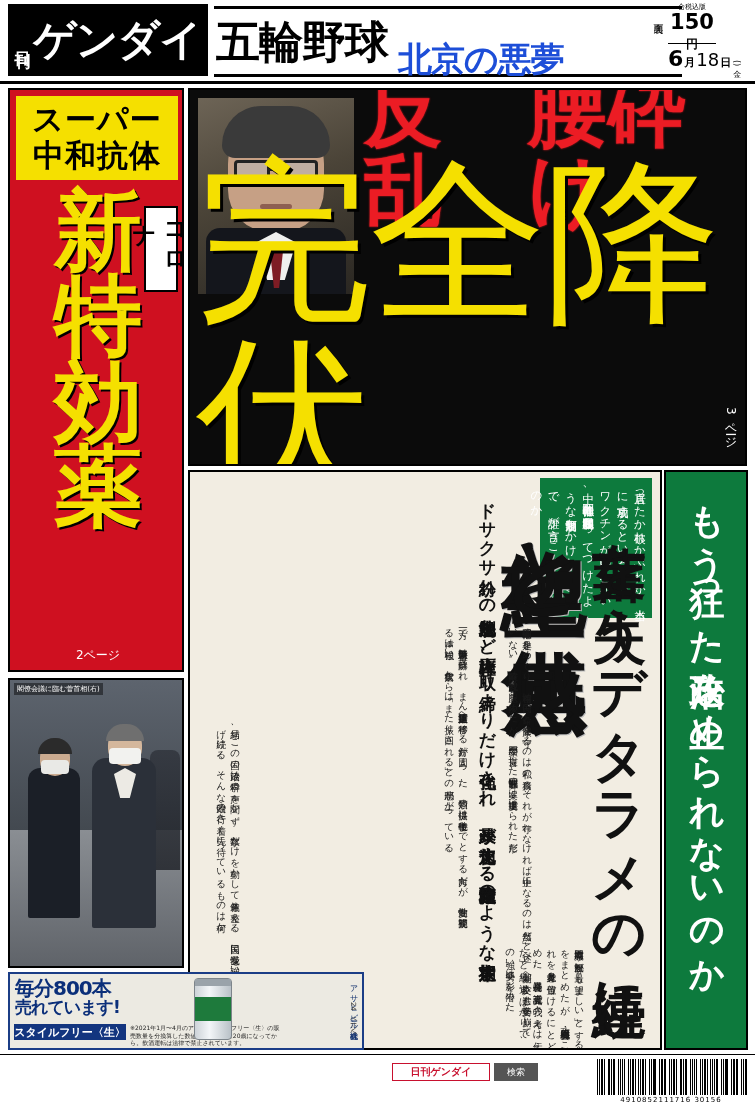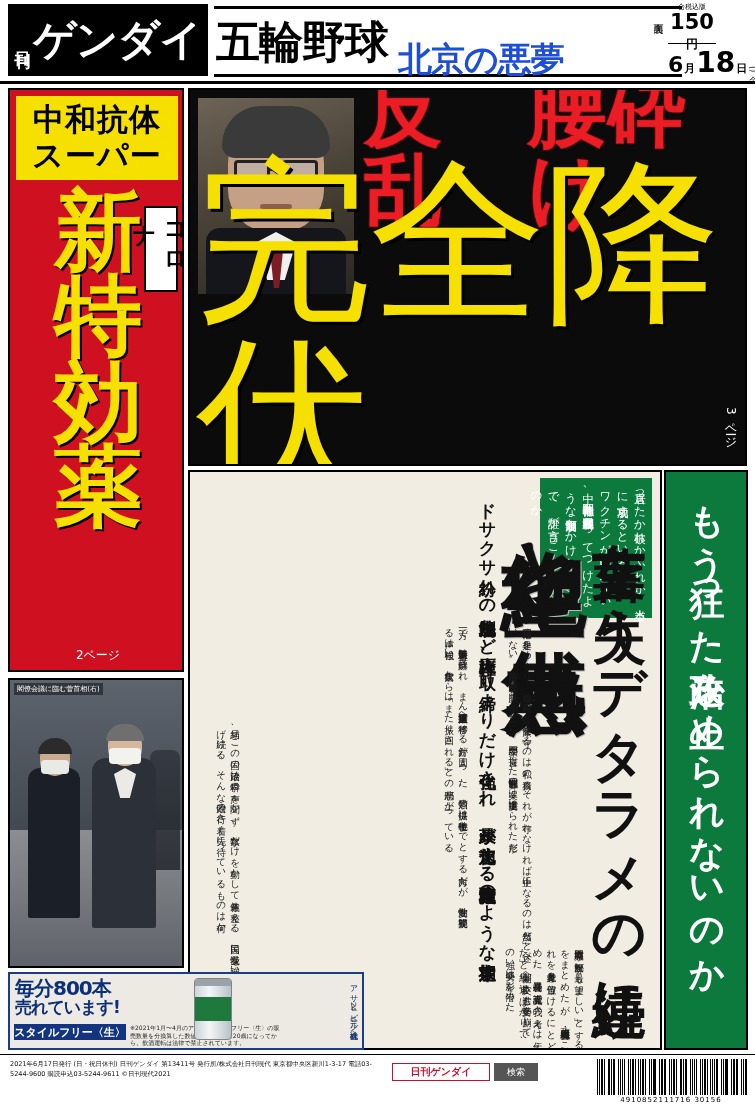--- a/index.html
+++ b/index.html
@@ -45,21 +45,21 @@
   }
   .price-small { font-size:7px; line-height:1.1; }
   .price-num { font-size:21px; font-weight:bold; line-height:1; }
   .price-yen { font-size:12px; font-weight:bold; line-height:1; }
   .date-box {
     position:absolute; left:668px; top:46px; width:80px; height:32px;
     display:flex; align-items:baseline; gap:1px;
   }
   .date-m { font-size:22px; font-weight:bold; }
   .date-t { font-size:11px; font-weight:bold; }
-  .date-d { font-size:28px; font-weight:bold;text-align:right; }
+  .date-d { font-size:18px; font-weight:normal;text-align:right; }
   .date-sub { font-size:8px; writing-mode:vertical-rl; line-height:1; }
 
   
   .left-red {
     position:absolute; left:8px; top:88px; width:176px; height:584px;
     background:#cf1020; border:2px solid #000;
   }
   .lr-top {
     position:absolute; left:6px; top:6px; width:162px; height:84px;
     background:#f5e000; color:#000;
@@ -317,22 +317,22 @@
       <span class="date-m">6</span>
       <span class="date-t">月</span>
       <span class="date-d">18</span>
       <span class="date-t">日</span>
       <span class="date-sub">(金)</span>
     </div>
   </div>
 
   <div class="left-red">
     <div class="lr-top">
+      <div>スーパー</div>
       <div>中和抗体</div>
-      <div>スーパー</div>
     </div>
     <div class="lr-main">
       <div class="lr-ch">新</div>
       <div class="lr-ch">特</div>
       <div class="lr-ch">効</div>
       <div class="lr-ch">薬</div>
     </div>
     <div class="lr-corona">コロナ</div>
     <div class="lr-page">2ページ</div>
   </div>
@@ -405,21 +405,20 @@
     <div class="ad-note">※2021年1月〜4月のアサヒスタイルフリー〈生〉の販売数量を分換算した数値です。飲酒は20歳になってから。飲酒運転は法律で禁止されています。</div>
     <div class="ad-can">
       <div class="ad-can-top"></div>
       <div class="ad-can-band"></div>
     </div>
     <div class="ad-brand">アサヒビール株式会社</div>
     <div class="ad-page">24ページへ</div>
   </div>
 
   <div class="bottom">
-    <div class="b-left">2021年6月17日発行 (日・祝日休刊) 日刊ゲンダイ 第13411号  発行所/株式会社日刊現代 東京都中央区新川1-3-17  電話03-5244-9600  購読申込03-5244-9611  ©日刊現代2021</div>
     <div class="b-box">日刊ゲンダイ</div>
     <div class="b-search">検索</div>
     <div class="barcode" id="barcode">
         <i style="width: 1px; background: transparent;"></i>
         <i style="width: 2px; background: rgb(0, 0, 0);"></i>
         <i style="width: 2px; background: rgb(0, 0, 0);"></i>
         <i style="width: 2px; background: rgb(0, 0, 0);"></i>
         <i style="width: 2px; background: rgb(0, 0, 0);"></i>
         <i style="width: 1px; background: transparent;"></i>
         <i style="width: 1px; background: rgb(0, 0, 0);"></i>

